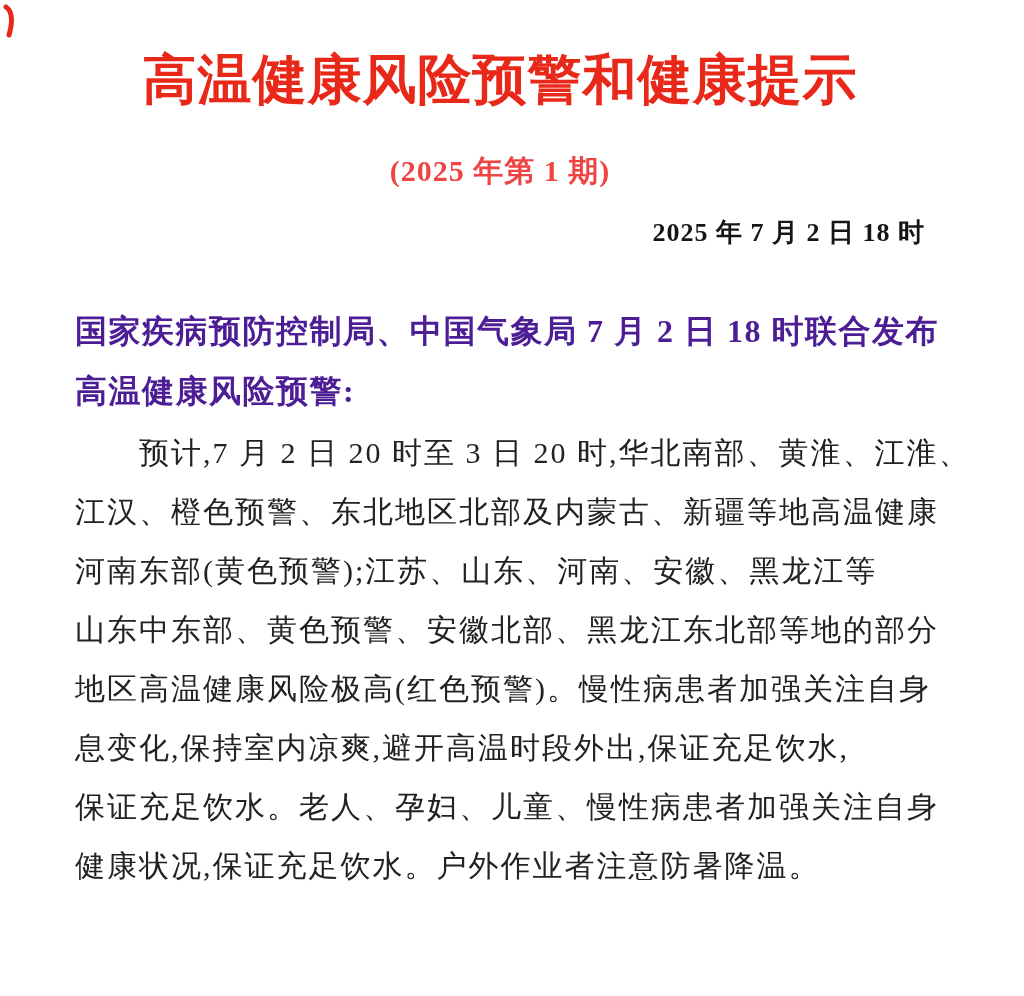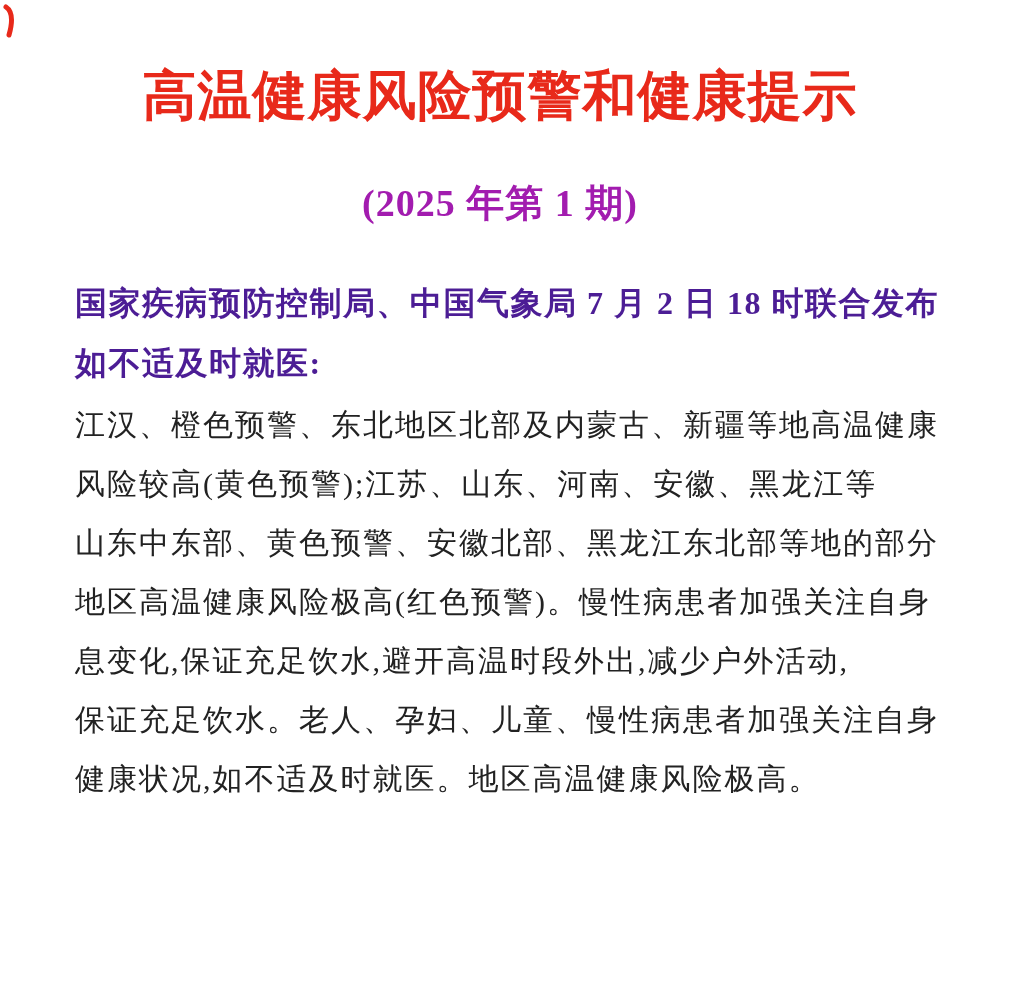--- a/index.html
+++ b/index.html
@@ -18,40 +18,40 @@
   }
   .corner-mark {
     position: absolute;
     top: 4px;
     left: 2px;
     width: 14px;
     height: 34px;
   }
   .content {
     position: absolute;
-    top: 16px;
+    top: 0;
     left: 75px;
     width: 850px;
   }
   .doc-title {
     margin-top: 50px;
     font-size: 54px;
     line-height: 60px;
     font-weight: bold;
     color: #e8291a;
     text-align: center;
     letter-spacing: 1px;
     white-space: nowrap;
   }
   .issue-number {
-    margin-top: 60px;
-    font-size: 38px;
+    margin-top: 44px;
+    font-size: 30px;
     line-height: 34px;
     font-weight: bold;
-    color: #a21caf;
+    color: #ef4444;
     text-align: center;
     letter-spacing: 1px;
   }
   .publish-datetime {
     margin-top: 30px;
     font-size: 26px;
     line-height: 30px;
     font-weight: bold;
     color: #151515;
     text-align: right;
@@ -90,30 +90,32 @@
   <svg class="corner-mark" viewBox="0 0 14 34" xmlns="http://www.w3.org/2000/svg">
     <path d="M4 3 C 10 7, 11 17, 7 31" stroke="#e8291a" stroke-width="5" fill="none" stroke-linecap="round"></path>
   </svg>
 
   <div class="content">
 
     <div class="doc-title">高温健康风险预警和健康提示</div>
 
     <div class="issue-number">(2025 年第 1 期)</div>
 
+    <div class="publish-datetime">2025 年 7 月 2 日 18 时</div>
 
     <div class="heading">
       <div class="line">国家疾病预防控制局、中国气象局 7 月 2 日 18 时联合发布</div>
-      <div class="line">如不适及时就医:</div>
+      <div class="line">高温健康风险预警:</div>
     </div>
 
     <div class="body-text">
+      <div class="line indent">预计,7 月 2 日 20 时至 3 日 20 时,华北南部、黄淮、江淮、</div>
       <div class="line">江汉、橙色预警、东北地区北部及内蒙古、新疆等地高温健康</div>
-      <div class="line">风险较高(黄色预警);江苏、山东、河南、安徽、黑龙江等</div>
+      <div class="line">河南东部(黄色预警);江苏、山东、河南、安徽、黑龙江等</div>
       <div class="line">山东中东部、黄色预警、安徽北部、黑龙江东北部等地的部分</div>
       <div class="line">地区高温健康风险极高(红色预警)。慢性病患者加强关注自身</div>
-      <div class="line">息变化,保证充足饮水,避开高温时段外出,减少户外活动,</div>
+      <div class="line">息变化,保持室内凉爽,避开高温时段外出,保证充足饮水,</div>
       <div class="line">保证充足饮水。老人、孕妇、儿童、慢性病患者加强关注自身</div>
-      <div class="line">健康状况,如不适及时就医。地区高温健康风险极高。</div>
+      <div class="line">健康状况,保证充足饮水。户外作业者注意防暑降温。</div>
     </div>
 
   </div>
 </div>
 
 </body></html>

